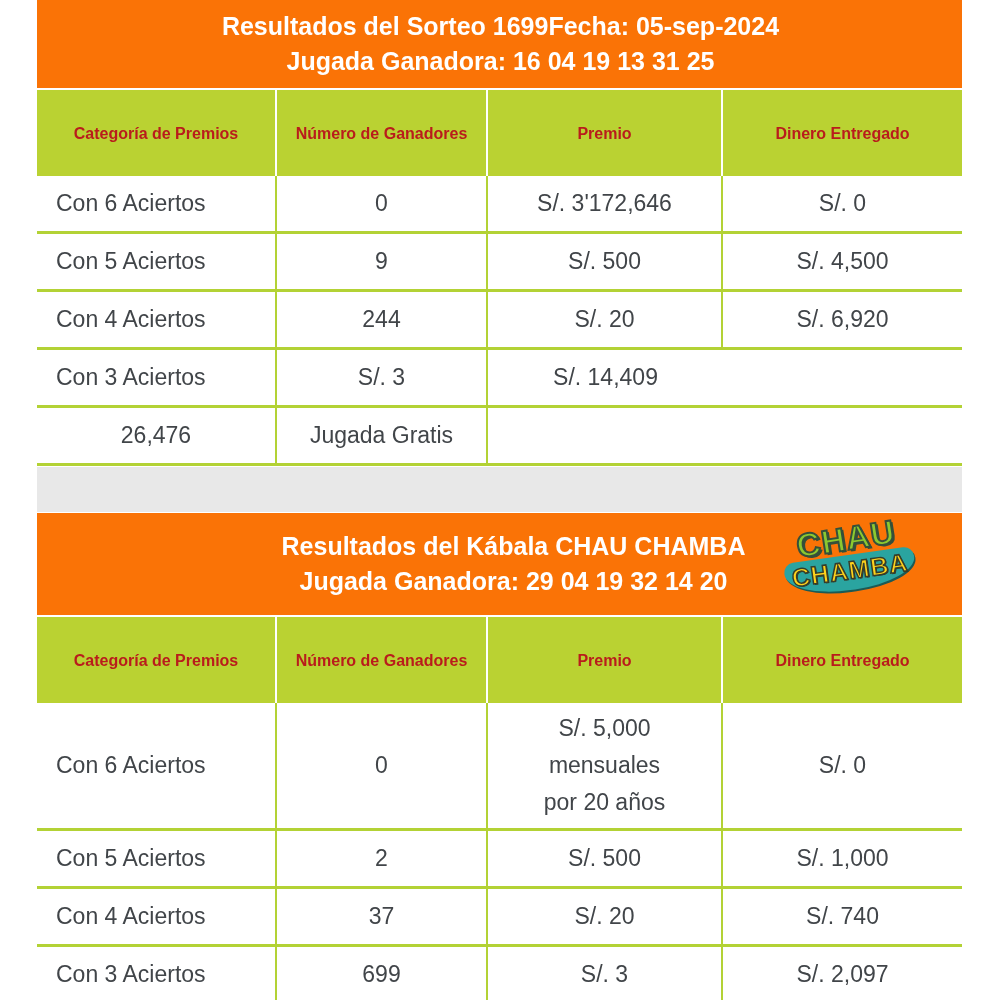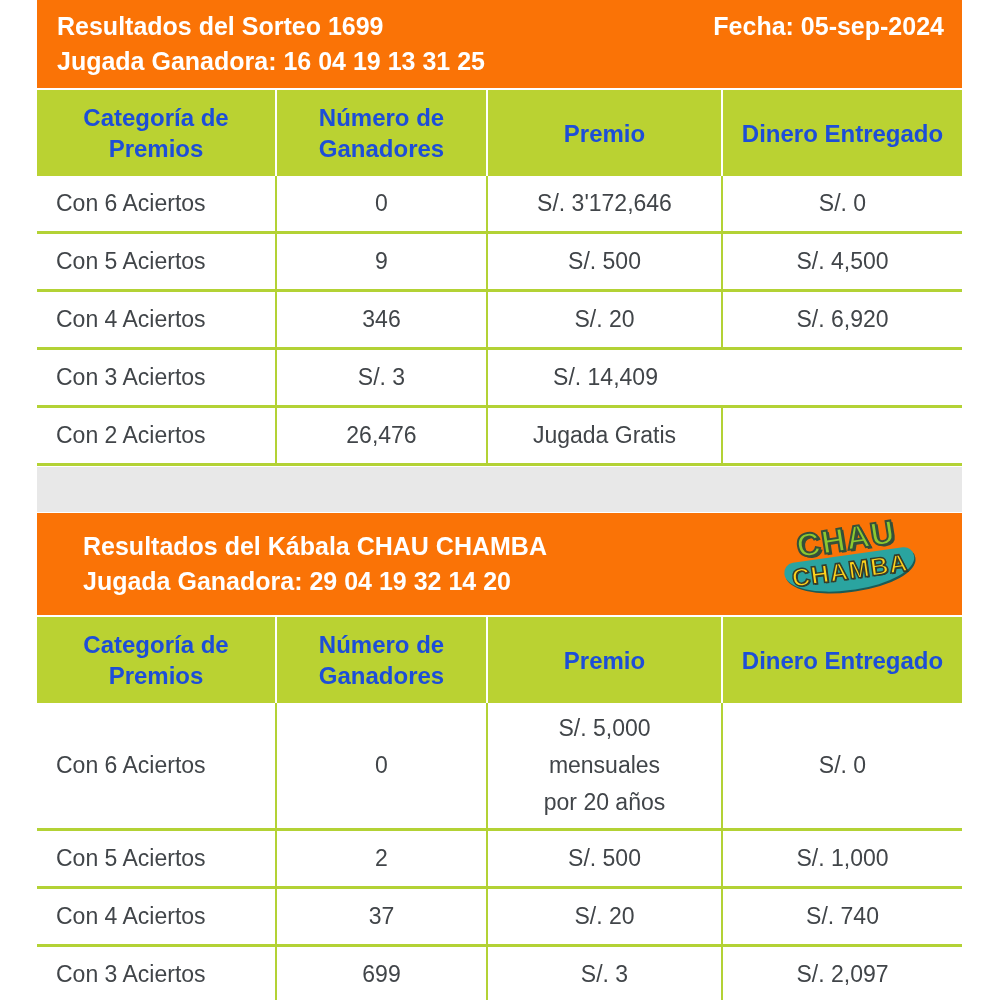--- a/index.html
+++ b/index.html
@@ -25,21 +25,21 @@
     background: #fa7306;
     color: #ffffff;
     font-weight: bold;
     font-size: 25px;
     padding: 9px 18px 9px 20px;
     box-sizing: border-box;
     position: relative;
   }
   .orange-header .hline {
     display: flex;
-    justify-content: space-between;
+    justify-content: center;
     align-items: center;
     line-height: 35px;
     white-space: nowrap;
   }
   .orange-header.tall {
     padding-top: 16px;
     padding-bottom: 16px;
     padding-left: 46px;
   }
   
@@ -80,23 +80,23 @@
     -webkit-text-stroke: 1.5px #353d2a;
     text-shadow: 1px 1px 0 #353d2a;
     line-height: 26px;
   }
   
   .table { width: 925px; }
   .thead {
     display: grid;
     grid-template-columns: 240px 211px 235px 239px;
     background: #bad232;
-    color: #1d4ed8;
-    font-weight: bold;
-    font-size: 24px;
+    color: #b91c1c;
+    font-weight: bold;
+    font-size: 16px;
     margin-top: 2px;
   }
   .thead .hcell {
     display: flex;
     align-items: center;
     justify-content: center;
     text-align: center;
     min-height: 86px;
     line-height: 31px;
     box-sizing: border-box;
@@ -166,31 +166,30 @@
         <div class="cell">S/. 0</div>
       </div>
       <div class="trow">
         <div class="cell cat">Con 5 Aciertos</div>
         <div class="cell">9</div>
         <div class="cell">S/. 500</div>
         <div class="cell">S/. 4,500</div>
       </div>
       <div class="trow">
         <div class="cell cat">Con 4 Aciertos</div>
-        <div class="cell">346</div>
+        <div class="cell">244</div>
         <div class="cell">S/. 20</div>
         <div class="cell">S/. 6,920</div>
       </div>
       <div class="trow">
         <div class="cell cat">Con 3 Aciertos</div>
         <div class="cell">S/. 3</div>
         <div class="cell">S/. 14,409</div>
       </div>
       <div class="trow">
-        <div class="cell cat">Con 2 Aciertos</div>
         <div class="cell">26,476</div>
         <div class="cell">Jugada Gratis</div>
         <div class="cell"></div>
       </div>
     </div>
   </section>
 
   <div class="gray-sep"></div>
 
   <section>

